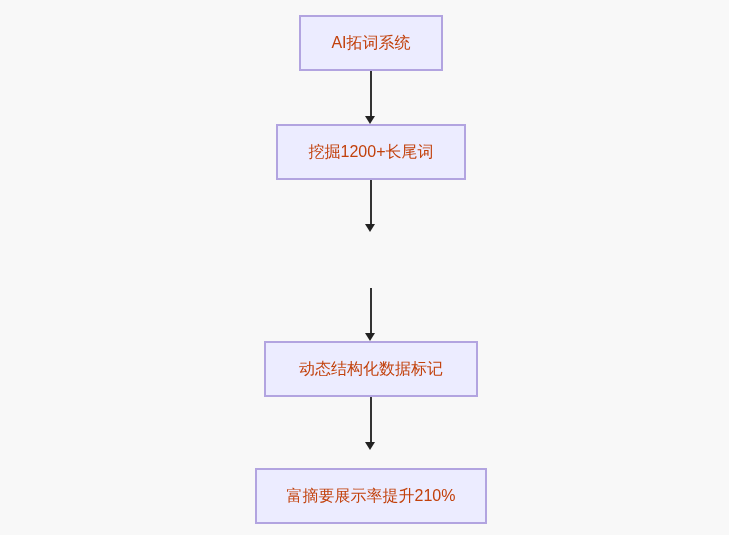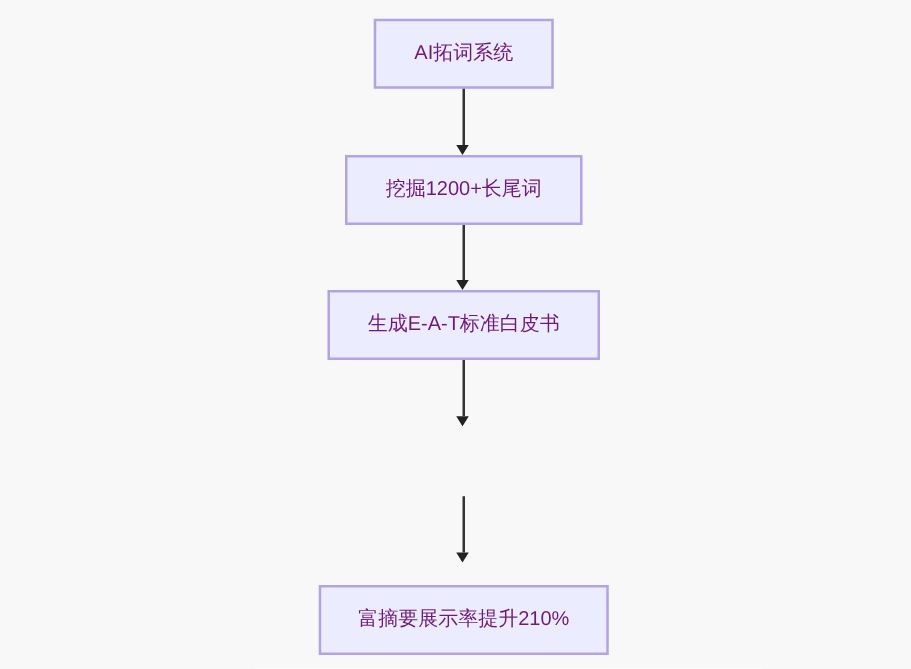--- a/index.html
+++ b/index.html
@@ -18,21 +18,21 @@
     position: absolute;
     height: 52px;
     background: #ececff;
     border: 2px solid #b2a4e0;
     display: flex;
     align-items: center;
     justify-content: center;
     box-sizing: content-box;
   }
   .node span {
-    color: #701a75;
+    color: #c2410c;
     font-size: 16px;
     white-space: nowrap;
     line-height: 1;
   }
   .edge {
     position: absolute;
   }
   .edge-line {
     position: absolute;
     width: 1.5px;
@@ -53,24 +53,24 @@
 <div class="canvas">
 
   <div class="node" style="left:299px; top:15px; width:140px;">
     <span>AI拓词系统</span>
   </div>
 
   <div class="node" style="left:276px; top:124px; width:186px;">
     <span>挖掘1200+长尾词</span>
   </div>
 
-  <div class="node" style="left:262px; top:232px; width:214px;">
-    <span>生成E-A-T标准白皮书</span>
+
+  <div class="node" style="left:264px; top:341px; width:210px;">
+    <span>动态结构化数据标记</span>
   </div>
-
 
   <div class="node" style="left:255px; top:468px; width:228px;">
     <span>富摘要展示率提升210%</span>
   </div>
 
   <div class="edge">
     <div class="edge-line" style="left:370px; top:71px; height:45px;"></div>
     <div class="edge-head" style="left:365px; top:116px;"></div>
   </div>
 

